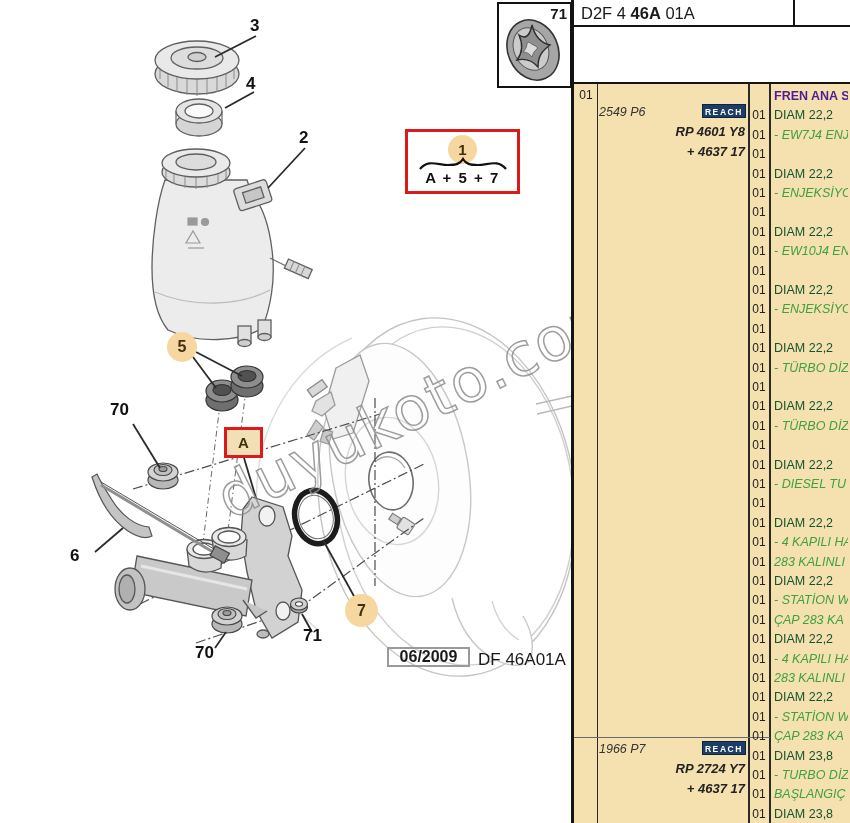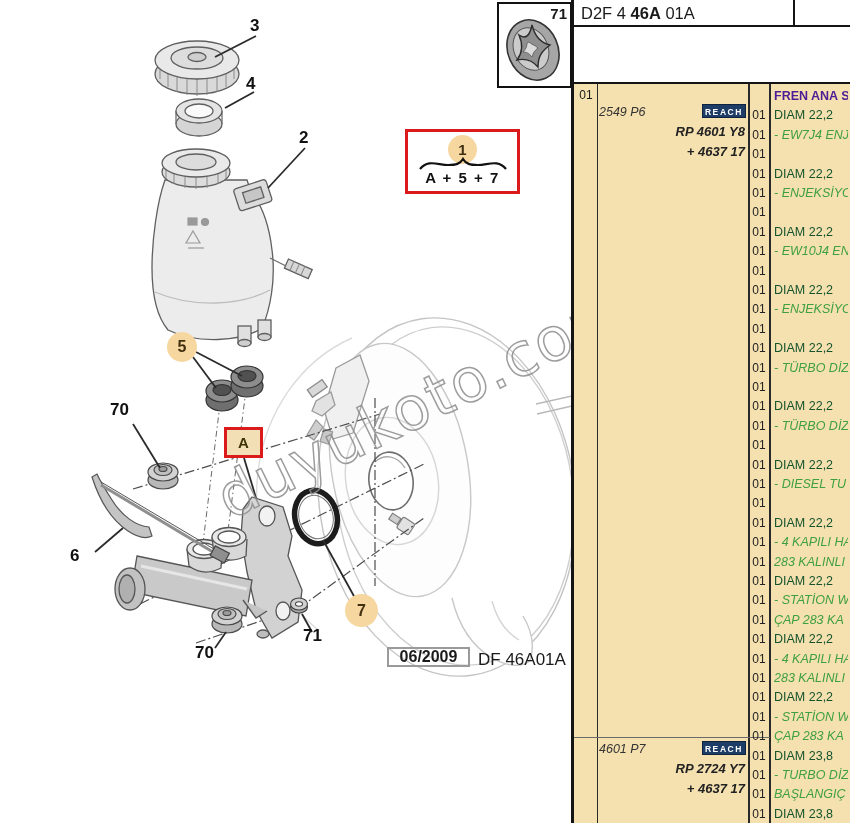--- a/index.html
+++ b/index.html
@@ -271,21 +271,21 @@
   <div class="vline" style="left:769px;"></div>
   <div class="sec-sep"></div>
 
   <div class="item-no">01</div>
 
   <div class="pref" style="top:105px;">2549 P6</div>
   <div class="badge" style="top:104px;">REACH</div>
   <div class="palt" style="top:124px;">RP 4601 Y8</div>
   <div class="palt" style="top:143.5px;">+ 4637 17</div>
 
-  <div class="pref" style="top:742px;">4601 P7</div>
+  <div class="pref" style="top:742px;">1966 P7</div>
   <div class="badge" style="top:741px;">REACH</div>
   <div class="palt" style="top:761px;">RP 2724 Y7</div>
   <div class="palt" style="top:780.5px;">+ 4637 17</div>
 
   <div class="rows">
       <div class="trow" style="top: 0px;">
         <div class="q"></div>
         <div class="t name">FREN ANA S</div>
       </div>
       <div class="trow" style="top: 19.4px;">

